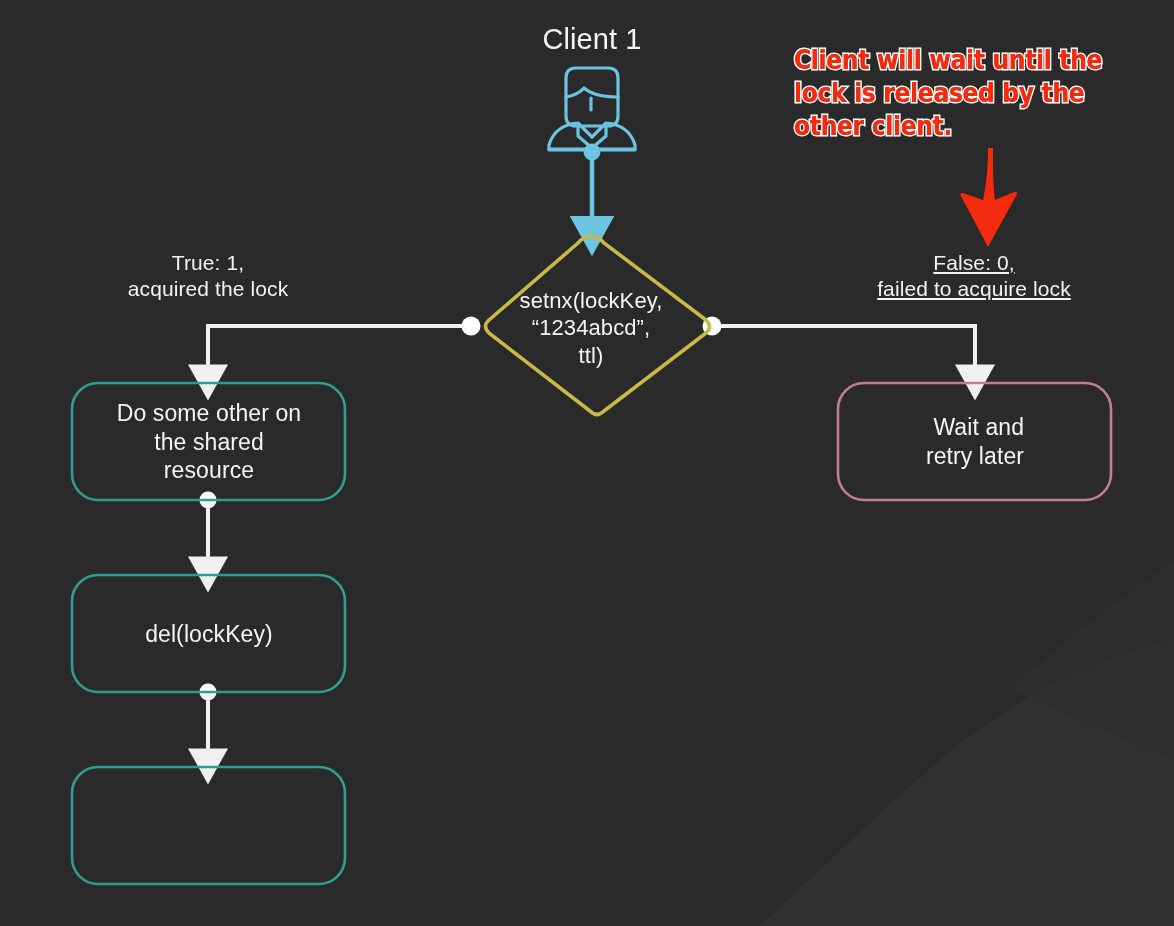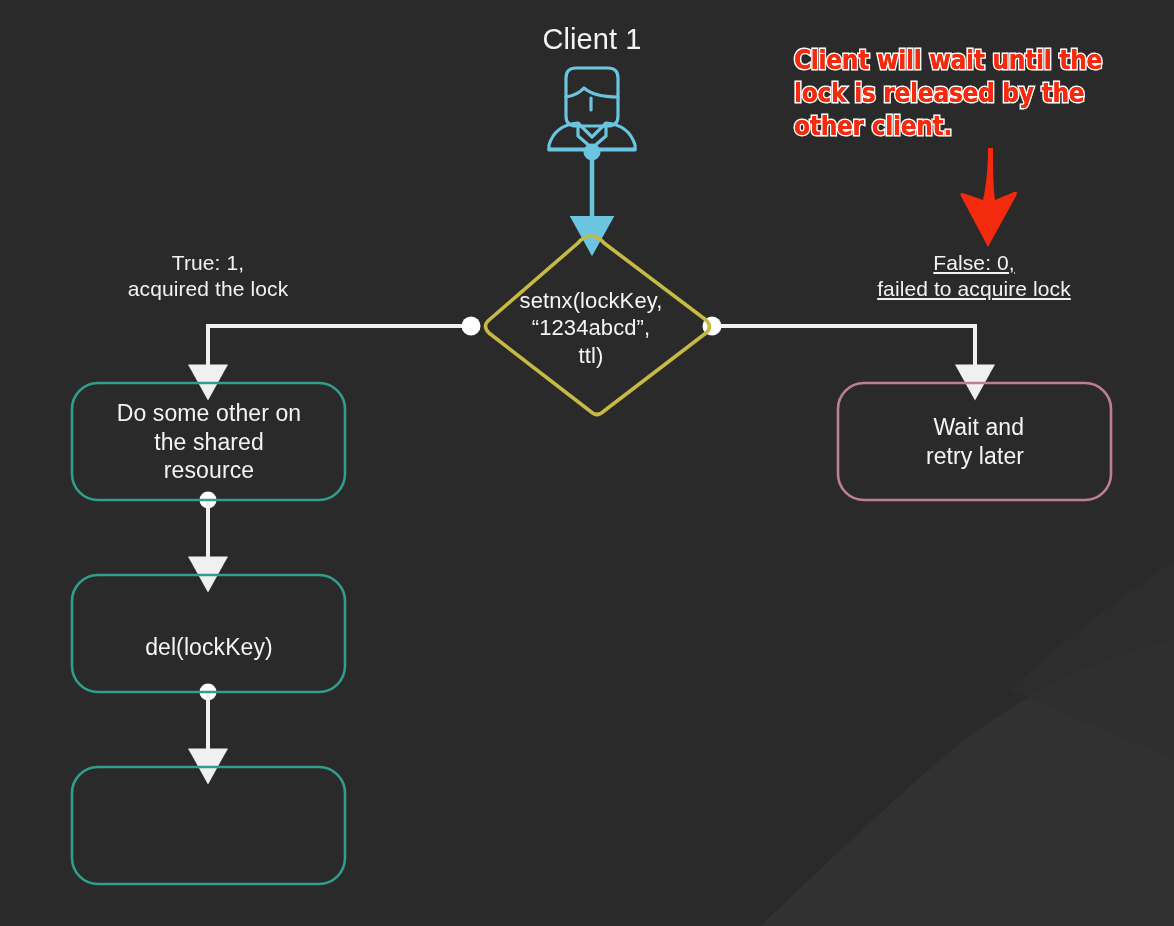--- a/index.html
+++ b/index.html
@@ -49,21 +49,20 @@
     left:486px;top:288px;width:210px;height:80px;
     font-size:22px;
   }
   #work-text{
     left:76px;top:386px;width:266px;height:112px;
     font-size:23px;
   }
   #del-text{
     left:76px;top:578px;width:266px;height:112px;
     font-size:23px;
-    margin-top:13px;
   }
   #complete-text{
     left:76px;top:770px;width:266px;height:112px;
     font-size:23px;
   }
   #wait-text{
     left:842px;top:386px;width:266px;height:112px;
     font-size:23px;
     text-align:right;
   }

